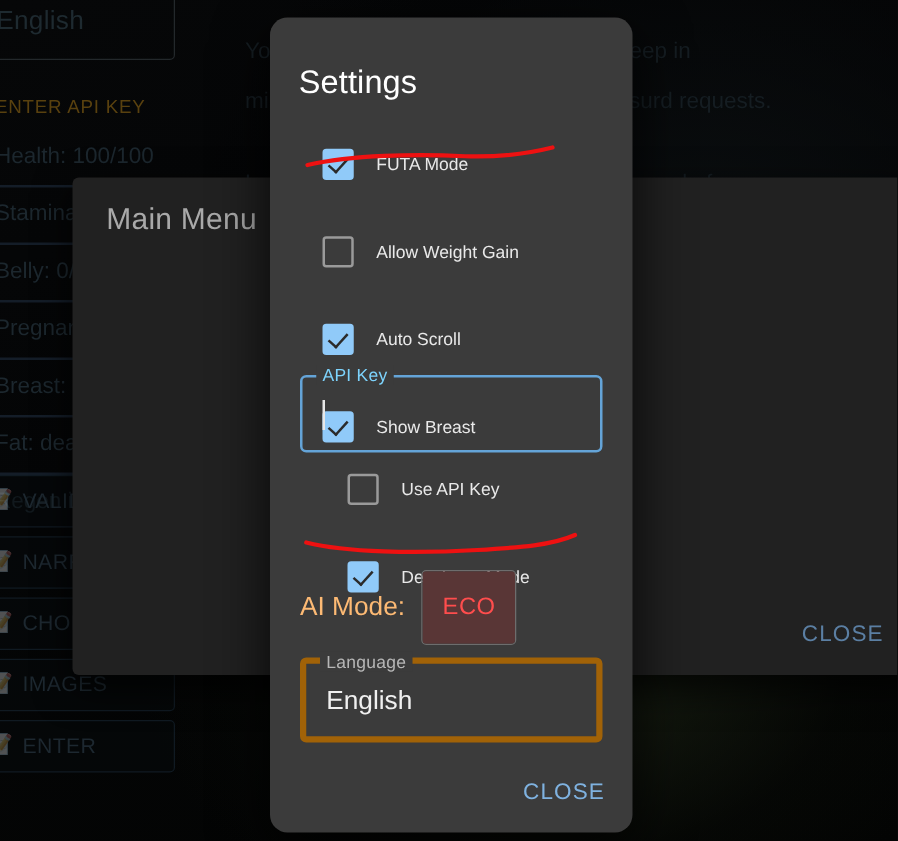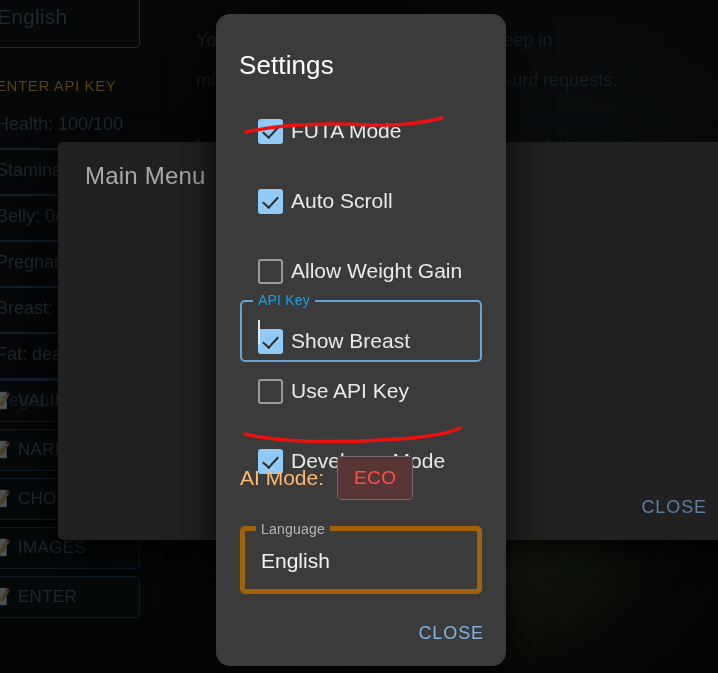--- a/index.html
+++ b/index.html
@@ -198,43 +198,43 @@
   .cbox.on::after {
     content: "";
     position: absolute;
     left: 6px; top: 2px;
     width: 7px; height: 13px;
     border: solid #2b2b2b;
     border-width: 0 2.6px 2.6px 0;
     transform: rotate(42deg);
   }
   .check-label {
-    margin-left: 8px;
-    font-size: 21px;
+    margin-left: 18px;
+    font-size: 14px;
     color: #e9e9e9;
     white-space: nowrap;
   }
 
   
   .field {
     position: absolute;
     left: 24px;
     width: 242px;
     border: 2px solid #64a4d8;
     border-radius: 5px;
     background: transparent;
   }
   .field.grey { border: 5px solid #a16207; }
   .field-legend {
     position: absolute;
     top: -10px; left: 11px;
     padding: 0 5px;
     background: #3b3b3b;
     font-size: 14px;
-    color: #0ea5e9;
+    color: #7dd3fc;
     letter-spacing: .2px;
   }
   .field.grey .field-legend { color: #b6b6b6; }
   .field-value {
     font-size: 21px;
     color: #f0f0f0;
     padding: 15px 16px 14px 16px;
     min-height: 58px;
     display: flex;
     align-items: center;
@@ -255,21 +255,21 @@
   .aimode-label {
     font-size: 21px;
     color: #fdba74;
     margin-right: 13px;
   }
   .seg {
     display: flex;
     border: 1px solid #6d6d6d;
     border-radius: 4px;
     overflow: hidden;
-    height: 44px;
+    height: 60px;
   }
   .seg-btn {
     padding: 0 16px;
     display: flex;
     align-items: center;
     justify-content: center;
     font-size: 19px;
     letter-spacing: .4px;
     color: #ededed;
     background: transparent;
@@ -380,43 +380,43 @@
     <div class="settings-title">Settings</div>
 
     <div class="check-list">
 
       <div class="check-row">
         <span class="cbox on"></span>
         <span class="check-label">FUTA Mode</span>
       </div>
 
       <div class="check-row">
+        <span class="cbox off"></span>
+        <span class="check-label">Allow Weight Gain</span>
+      </div>
+
+      <div class="check-row">
         <span class="cbox on"></span>
         <span class="check-label">Auto Scroll</span>
-      </div>
-
-      <div class="check-row">
-        <span class="cbox off"></span>
-        <span class="check-label">Allow Weight Gain</span>
       </div>
 
       <div class="check-row">
         <span class="cbox on"></span>
         <span class="check-label">Show Breast</span>
       </div>
     </div>
 
     <div class="field" style="top:286px;">
       <span class="field-legend">API Key</span>
       <div class="field-value">
         <span class="caret"></span>
       </div>
     </div>
 
-    <div class="check-list" style="top:354px;">
+    <div class="check-list" style="top:354px;padding-left:20px;">
       <div class="check-row">
         <span class="cbox off"></span>
         <span class="check-label">Use API Key</span>
       </div>
       <div class="check-row">
         <span class="cbox on"></span>
         <span class="check-label">Developer Mode</span>
       </div>
     </div>
 

